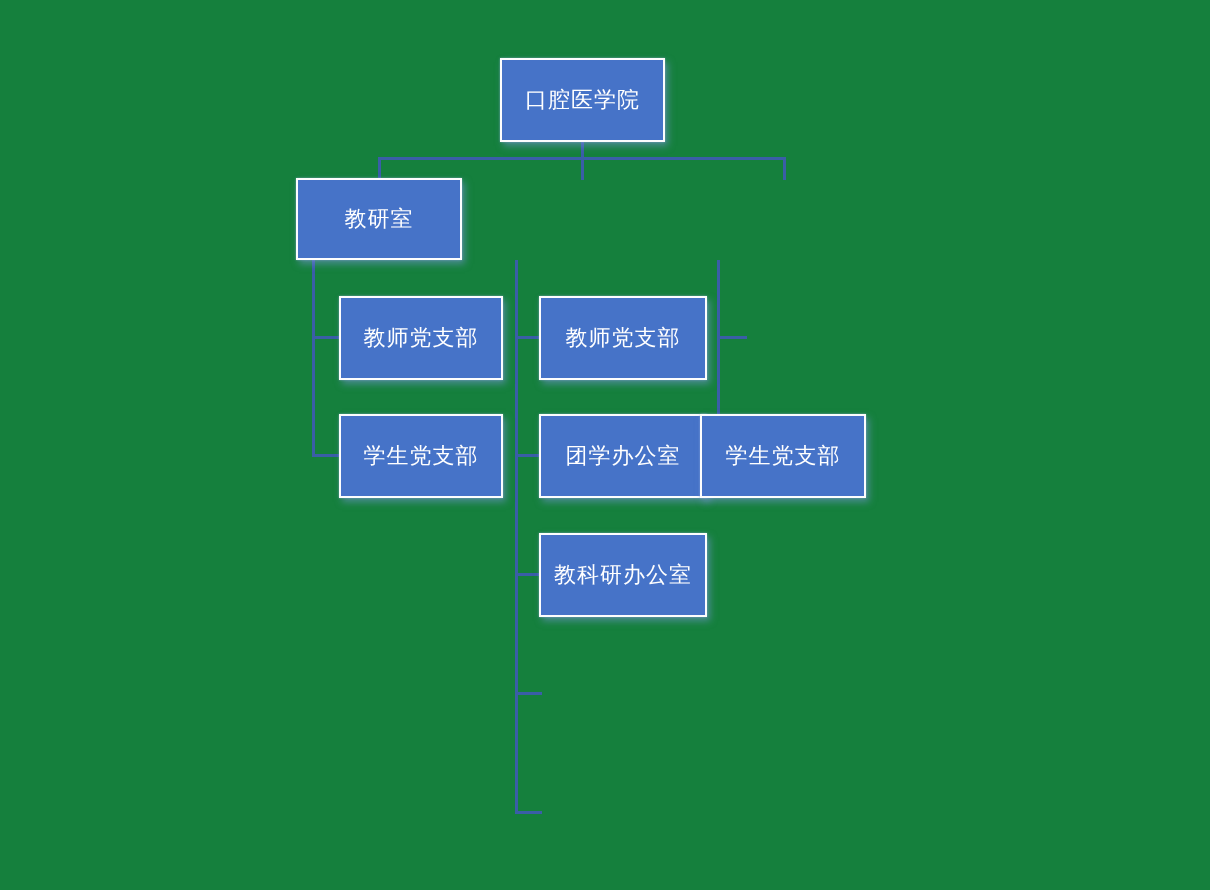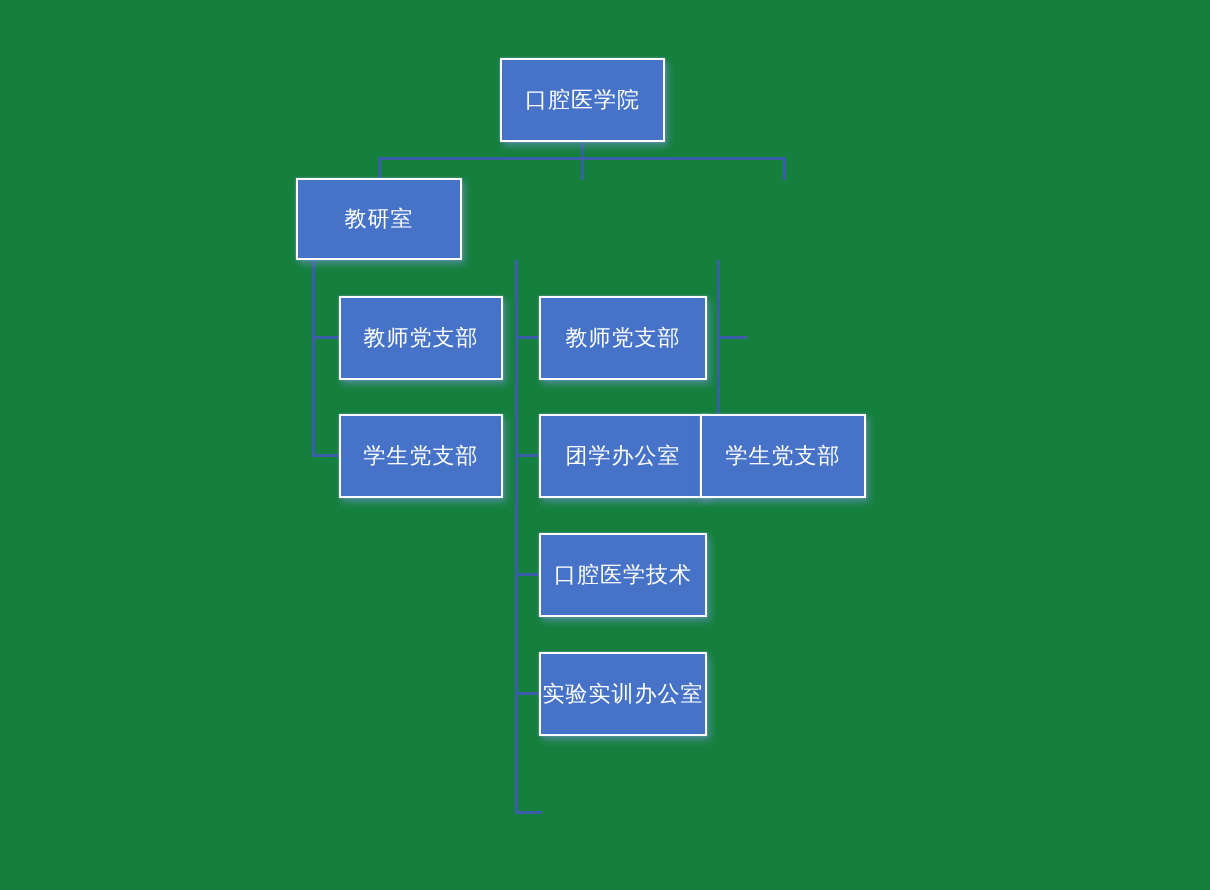--- a/index.html
+++ b/index.html
@@ -76,23 +76,20 @@
     <span>学生党支部</span>
   </div>
 
   <div class="node" style="left:539px;top:296px;width:168px;height:84px">
     <span>教师党支部</span>
   </div>
   <div class="node" style="left:539px;top:414px;width:168px;height:84px">
     <span>团学办公室</span>
   </div>
   <div class="node" style="left:539px;top:533px;width:168px;height:84px">
-    <span>口腔医学技术</span>
-  </div>
-  <div class="node" style="left:539px;top:652px;width:168px;height:84px">
-    <span>实验实训办公室</span>
+    <span>教科研办公室</span>
   </div>
 
   <div class="node" style="left:700px;top:414px;width:166px;height:84px">
     <span>学生党支部</span>
   </div>
 
 </div>
 
 </body></html>

